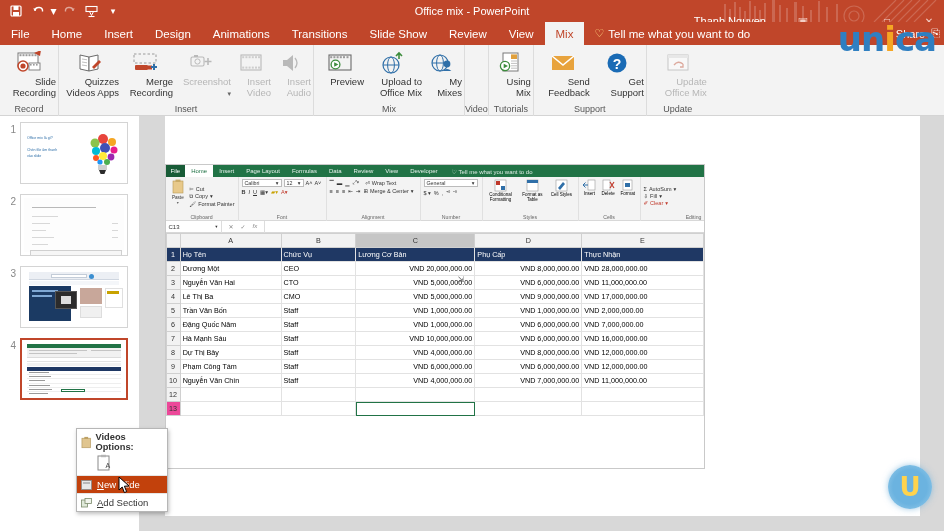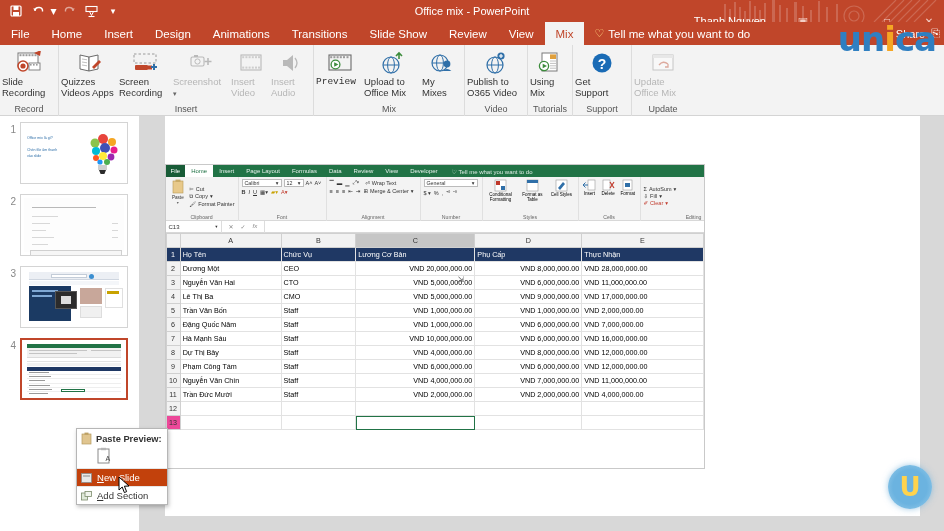--- a/index.html
+++ b/index.html
@@ -63,26 +63,26 @@
   .rgroup-items { flex: 1; display: flex; align-items: flex-start; padding: 3px 2px 0 2px; }
   .rgroup-label {
     height: 13px; font-size: 9px; color: #555; text-align: center; line-height: 13px;
   }
   .rbtn {
     width: 54px; display: flex; flex-direction: column; align-items: center;
     padding: 1px 1px 0 1px; cursor: default;
   }
   .rbtn .glyph { height: 27px; display: flex; align-items: center; justify-content: center; }
   .rbtn .lbl {
-    font-size: 9.5px; color: #333; text-align: left; line-height: 10.5px;
+    font-size: 9.5px; color: #333; text-align: right; line-height: 10.5px;
     margin-top: 1px; width: 54px;
   }
   .rbtn.disabled .lbl { color: #b6b6b6; }
   .rbtn.disabled .glyph { opacity: .42; }
-  .rbtn.w48 { width: 48px; } .rbtn.w48 .lbl { width: 48px; font-family: Liberation Mono, monospace; }
+  .rbtn.w48 { width: 48px; } .rbtn.w48 .lbl { width: 48px; }
   .rbtn.w58 { width: 58px; } .rbtn.w58 .lbl { width: 58px; }
   .rbtn.w40 { width: 40px; } .rbtn.w40 .lbl { width: 40px; }
   .caret { font-size: 7px; color: #666; }
 
   
   .workspace { display: flex; height: 419px; background: #fff; }
   .thumbpanel {
     width: 140px; background: #fff; border-right: 1px solid #d9d9d9;
     padding: 6px 0 0 0; position: relative; overflow: hidden;
   }
@@ -334,21 +334,21 @@
       </div>
       <div class="rbtn">
         <span class="glyph">
           <svg width="28" height="24" viewBox="0 0 28 24">
             <rect x="2" y="3" width="22" height="9" fill="none" stroke="#9a9a9a" stroke-width="1" stroke-dasharray="2.5 2"></rect>
             <rect x="3" y="14" width="13" height="5" rx="1" fill="#c0462a"></rect>
             <rect x="16" y="14.5" width="4" height="4" fill="#c0462a"></rect>
             <path d="M22 13 v6 M19 16 h6" stroke="#2f6fa8" stroke-width="2"></path>
           </svg>
         </span>
-        <span class="lbl"><span>Screen</span><br><span>Recording</span></span>
+        <span class="lbl"><span>Merge</span><br><span>Recording</span></span>
       </div>
       <div class="rbtn disabled w58">
         <span class="glyph">
           <svg width="26" height="24" viewBox="0 0 26 24">
             <rect x="2" y="6" width="13" height="9" rx="1.5" fill="none" stroke="#6b6b6b" stroke-width="1.1"></rect>
             <circle cx="8.5" cy="10.5" r="2.6" fill="none" stroke="#6b6b6b" stroke-width="1"></circle>
             <rect x="5" y="4" width="4" height="2" fill="#6b6b6b"></rect>
             <path d="M19 7 v7 M15.5 10.5 h7" stroke="#6b6b6b" stroke-width="1.6"></path>
           </svg>
         </span>
@@ -431,32 +431,20 @@
           </svg>
         </span>
         <span class="lbl"><span>My</span><br><span>Mixes</span></span>
       </div>
     </div>
     <div class="rgroup-label">Mix</div>
   </div>
 
   <div class="rgroup">
     <div class="rgroup-items">
-      <div class="rbtn w58">
-        <span class="glyph">
-          <svg width="26" height="24" viewBox="0 0 26 24">
-            <circle cx="12" cy="14" r="8" fill="none" stroke="#2f6fa8" stroke-width="1.2"></circle>
-            <ellipse cx="12" cy="14" rx="3.4" ry="8" fill="none" stroke="#2f6fa8" stroke-width="1"></ellipse>
-            <line x1="4" y1="14" x2="20" y2="14" stroke="#2f6fa8" stroke-width="1"></line>
-            <circle cx="18" cy="5" r="3.6" fill="#2f6fa8"></circle>
-            <path d="M18 3 v4 M16 5 h4" stroke="#fff" stroke-width="1.2"></path>
-          </svg>
-        </span>
-        <span class="lbl"><span>Publish to</span><br><span>O365 Video</span></span>
-      </div>
     </div>
     <div class="rgroup-label">Video</div>
   </div>
 
   <div class="rgroup">
     <div class="rgroup-items">
       <div class="rbtn w40">
         <span class="glyph">
           <svg width="26" height="24" viewBox="0 0 26 24">
             <rect x="5" y="2" width="15" height="18" fill="#fff" stroke="#7a7a7a" stroke-width="1"></rect>
@@ -472,20 +460,29 @@
           </svg>
         </span>
         <span class="lbl"><span>Using</span><br><span>Mix</span></span>
       </div>
     </div>
     <div class="rgroup-label">Tutorials</div>
   </div>
 
   <div class="rgroup">
     <div class="rgroup-items">
+      <div class="rbtn">
+        <span class="glyph">
+          <svg width="28" height="22" viewBox="0 0 28 22">
+            <rect x="3" y="4" width="22" height="14" fill="#e8a33d"></rect>
+            <path d="M3 4 L14 13 L25 4" fill="none" stroke="#fff" stroke-width="1.6"></path>
+          </svg>
+        </span>
+        <span class="lbl"><span>Send</span><br><span>Feedback</span></span>
+      </div>
       <div class="rbtn">
         <span class="glyph">
           <svg width="24" height="24" viewBox="0 0 24 24">
             <circle cx="12" cy="12" r="9.5" fill="#1a6bb5"></circle>
             <text x="12" y="17.5" font-size="14" font-weight="bold" fill="#fff" text-anchor="middle" font-family="Liberation Sans, sans-serif">?</text>
           </svg>
         </span>
         <span class="lbl"><span>Get</span><br><span>Support</span></span>
       </div>
     </div>
@@ -891,28 +888,20 @@
                 </tr>
             <tr>
                   <td class="rowhead">10</td>
                   <td>Nguyễn Văn Chín</td>
                   <td>Staff</td>
                   <td class="num">VND 4,000,000.00</td>
                   <td class="num">VND 7,000,000.00</td>
                   <td>VND 11,000,000.00</td>
                 </tr>
             <tr>
-                  <td class="rowhead">11</td>
-                  <td>Trần Đức Mười</td>
-                  <td>Staff</td>
-                  <td class="num">VND 2,000,000.00</td>
-                  <td class="num">VND 2,000,000.00</td>
-                  <td>VND 4,000,000.00</td>
-                </tr>
-            <tr>
                   <td class="rowhead">12</td>
                   <td></td>
                   <td></td>
                   <td></td>
                   <td></td>
                   <td></td>
                 </tr>
             <tr>
                   <td class="rowhead" style="background:#ec4899;">13</td>
                   <td></td>
@@ -929,21 +918,21 @@
     </div>
   </div>
 </div>
 
 <div class="ctxmenu">
   <div class="ctx-title">
     <svg width="11" height="13" viewBox="0 0 11 13">
       <rect x="1" y="2" width="9" height="10" fill="#e0c58f" stroke="#b59a60" stroke-width=".7"></rect>
       <rect x="3.5" y="0.6" width="4" height="2.2" fill="#bda165"></rect>
     </svg>
-    <span>Paste Preview:</span>
+    <span>Videos Options:</span>
   </div>
   <div class="ctx-pasteicons">
     <svg width="18" height="18" viewBox="0 0 18 18">
       <rect x="3" y="2" width="11" height="14" fill="#fff" stroke="#8a8a8a" stroke-width="1"></rect>
       <rect x="6" y="0.8" width="5" height="2.4" fill="#b5b5b5"></rect>
       <text x="10.5" y="14" font-size="7" fill="#444" font-family="Liberation Sans, sans-serif">A</text>
     </svg>
   </div>
   <div class="ctx-item hl">
     <svg width="11" height="10" viewBox="0 0 11 10">

